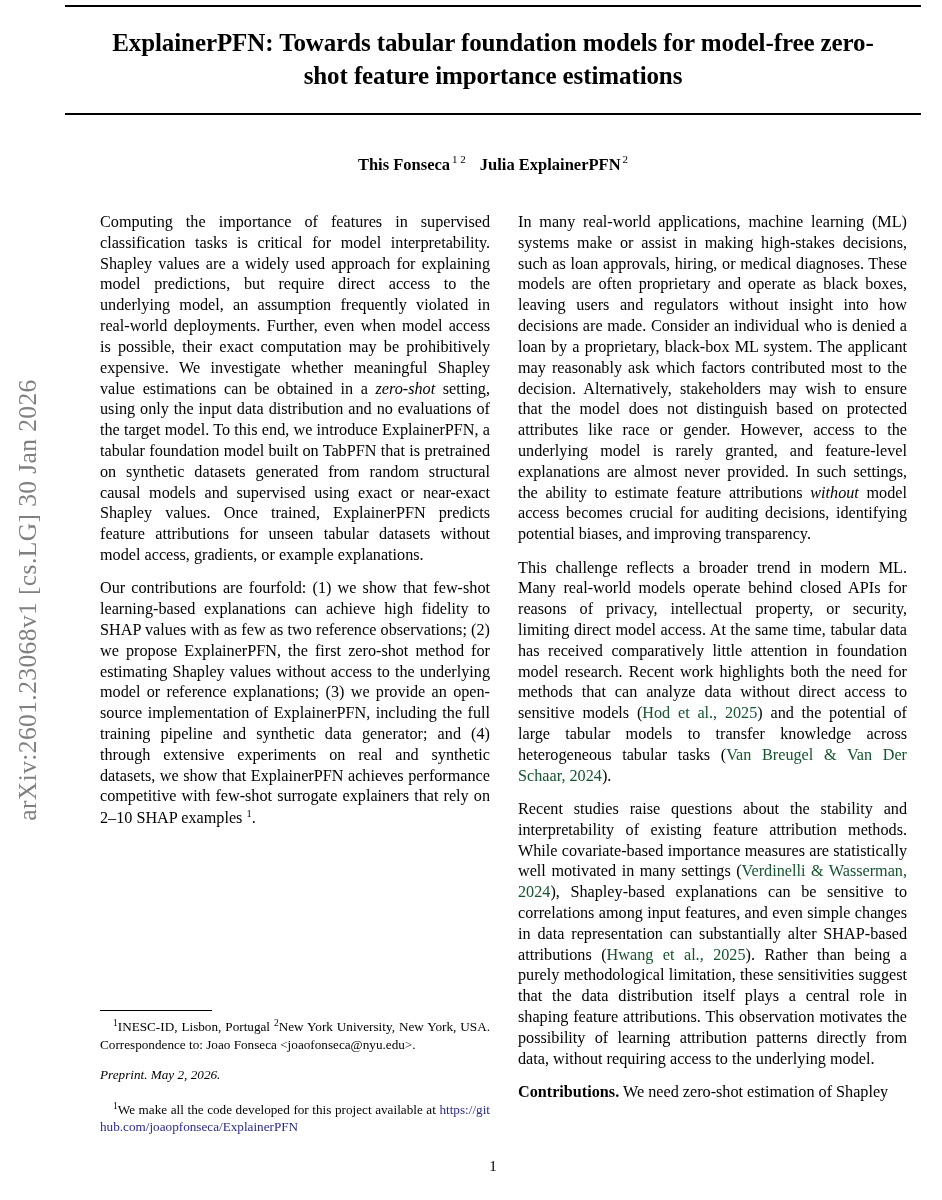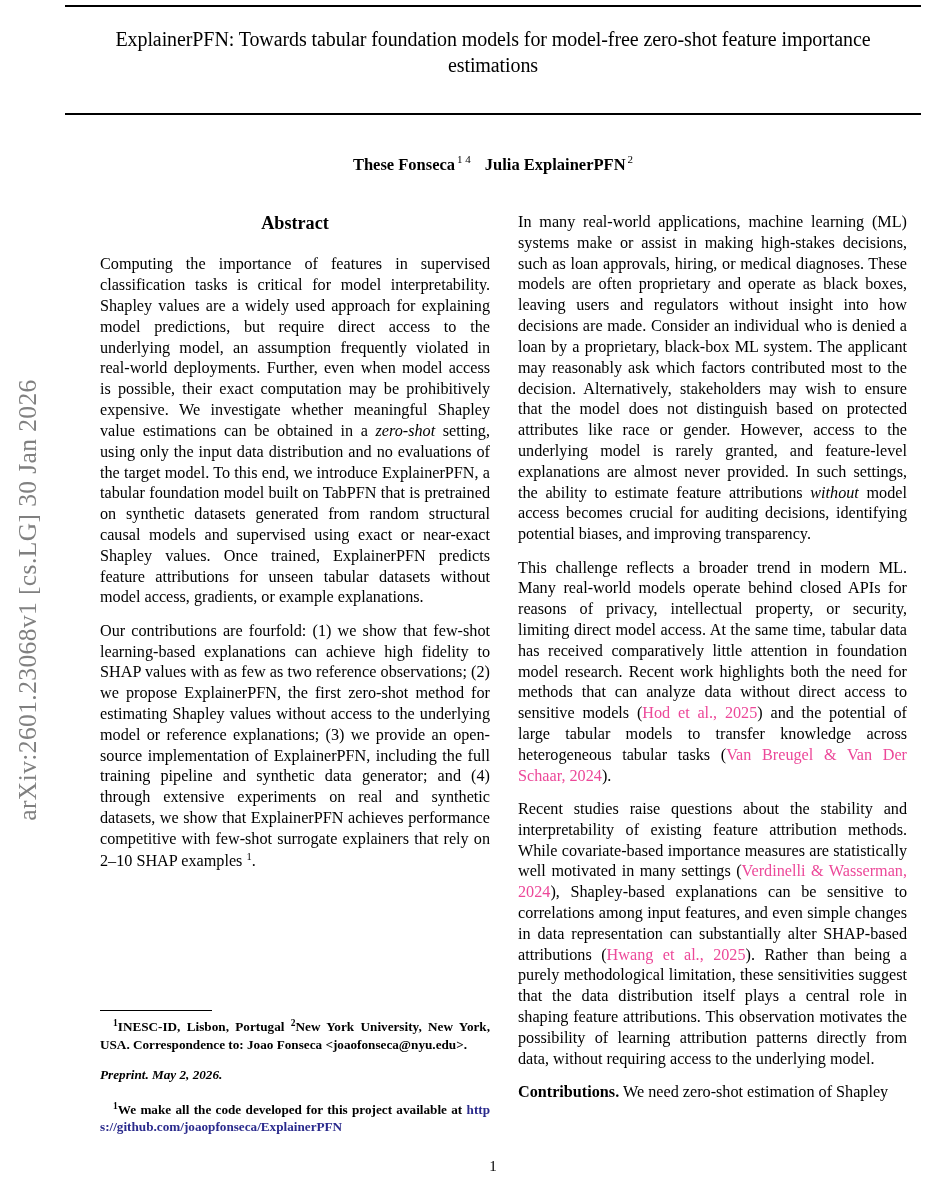--- a/index.html
+++ b/index.html
@@ -62,22 +62,22 @@
     height: 0;
     border-top: 2.6px solid #000;
   }
 
   #paper-title {
     position: absolute;
     left: 26px;
     top: 26px;
     width: 804px;
     text-align: center;
-    font-size: 20px;
-    font-weight: normal;
+    font-size: 25px;
+    font-weight: bold;
     line-height: 1.32;
     letter-spacing: -0.1px;
   }
 
   #author-line {
     position: absolute;
     left: 0px;
     top: 153px;
     width: 856px;
     text-align: center;
@@ -119,36 +119,35 @@
     margin: 0 0 12.5px 0;
     text-align: justify;
     text-justify: inter-word;
     hyphens: manual;
   }
   .col p:last-child { margin-bottom: 0; }
 
   i, .ital { font-style: italic; }
   b, .bold { font-weight: bold; }
 
-  .cite { color: #ec4899; }
+  .cite { color: #14532d; }
   .fnmark {
     font-size: 10.5px;
     vertical-align: super;
   }
 
   
   #footnotes {
     position: absolute;
     left: 35px;
     top: 1010px;
     width: 390px;
     font-size: 13.2px;
     line-height: 1.30;
     text-align: justify;
-    font-weight: bold;
   }
   #footnotes .fn-rule {
     width: 112px;
     height: 0;
     border-top: 1.3px solid #000;
     margin: 0 0 6px 0;
   }
   #footnotes p { margin: 0; text-align: justify; }
   #footnotes .affil-note { text-indent: 13px; }
   #footnotes .preprint {
@@ -183,25 +182,24 @@
 
 <div id="page">
 
   <div class="rule-top"></div>
 
   <div id="paper-title">ExplainerPFN: Towards tabular foundation models for model-free zero-shot feature importance estimations</div>
 
   <div class="rule-under-title"></div>
 
   <div id="author-line">
-    <span><span>These Fonseca</span><span class="aff">1 4</span></span><span class="gap"></span><span><span>Julia ExplainerPFN</span><span class="aff">2</span></span>
+    <span><span>This Fonseca</span><span class="aff">1 2</span></span><span class="gap"></span><span><span>Julia ExplainerPFN</span><span class="aff">2</span></span>
   </div>
 
   <div class="col" id="col-left">
-    <div class="sec-head centered">Abstract</div>
 
     <p><span>Computing the importance of features in supervised classification tasks is critical for model interpretability. Shapley values are a widely used approach for explaining model predictions, but require direct access to the underlying model, an assumption frequently violated in real-world deployments. Further, even when model access is possible, their exact computation may be prohibitively expensive. We investigate whether meaningful Shapley value estimations can be obtained in a </span><i>zero-shot</i><span> setting, using only the input data distribution and no evaluations of the target model. To this end, we introduce ExplainerPFN, a tabular foundation model built on TabPFN that is pretrained on synthetic datasets generated from random structural causal models and supervised using exact or near-exact Shapley values. Once trained, ExplainerPFN predicts feature attributions for unseen tabular datasets without model access, gradients, or example explanations.</span></p>
 
     <p><span>Our contributions are fourfold: (1) we show that few-shot learning-based explanations can achieve high fidelity to SHAP values with as few as two reference observations; (2) we propose ExplainerPFN, the first zero-shot method for estimating Shapley values without access to the underlying model or reference explanations; (3) we provide an open-source implementation of ExplainerPFN, including the full training pipeline and synthetic data generator; and (4) through extensive experiments on real and synthetic datasets, we show that ExplainerPFN achieves performance competitive with few-shot surrogate explainers that rely on 2–10 SHAP examples </span><span class="fnmark">1</span><span>.</span></p>
   </div>
 
   <div class="col" id="col-right">
 
     <p><span>In many real-world applications, machine learning (ML) systems make or assist in making high-stakes decisions, such as loan approvals, hiring, or medical diagnoses. These models are often proprietary and operate as black boxes, leaving users and regulators without insight into how decisions are made. Consider an individual who is denied a loan by a proprietary, black-box ML system. The applicant may reasonably ask which factors contributed most to the decision. Alternatively, stakeholders may wish to ensure that the model does not distinguish based on protected attributes like race or gender. However, access to the underlying model is rarely granted, and feature-level explanations are almost never provided. In such settings, the ability to estimate feature attributions </span><i>without</i><span> model access becomes crucial for auditing decisions, identifying potential biases, and improving transparency.</span></p>
 

